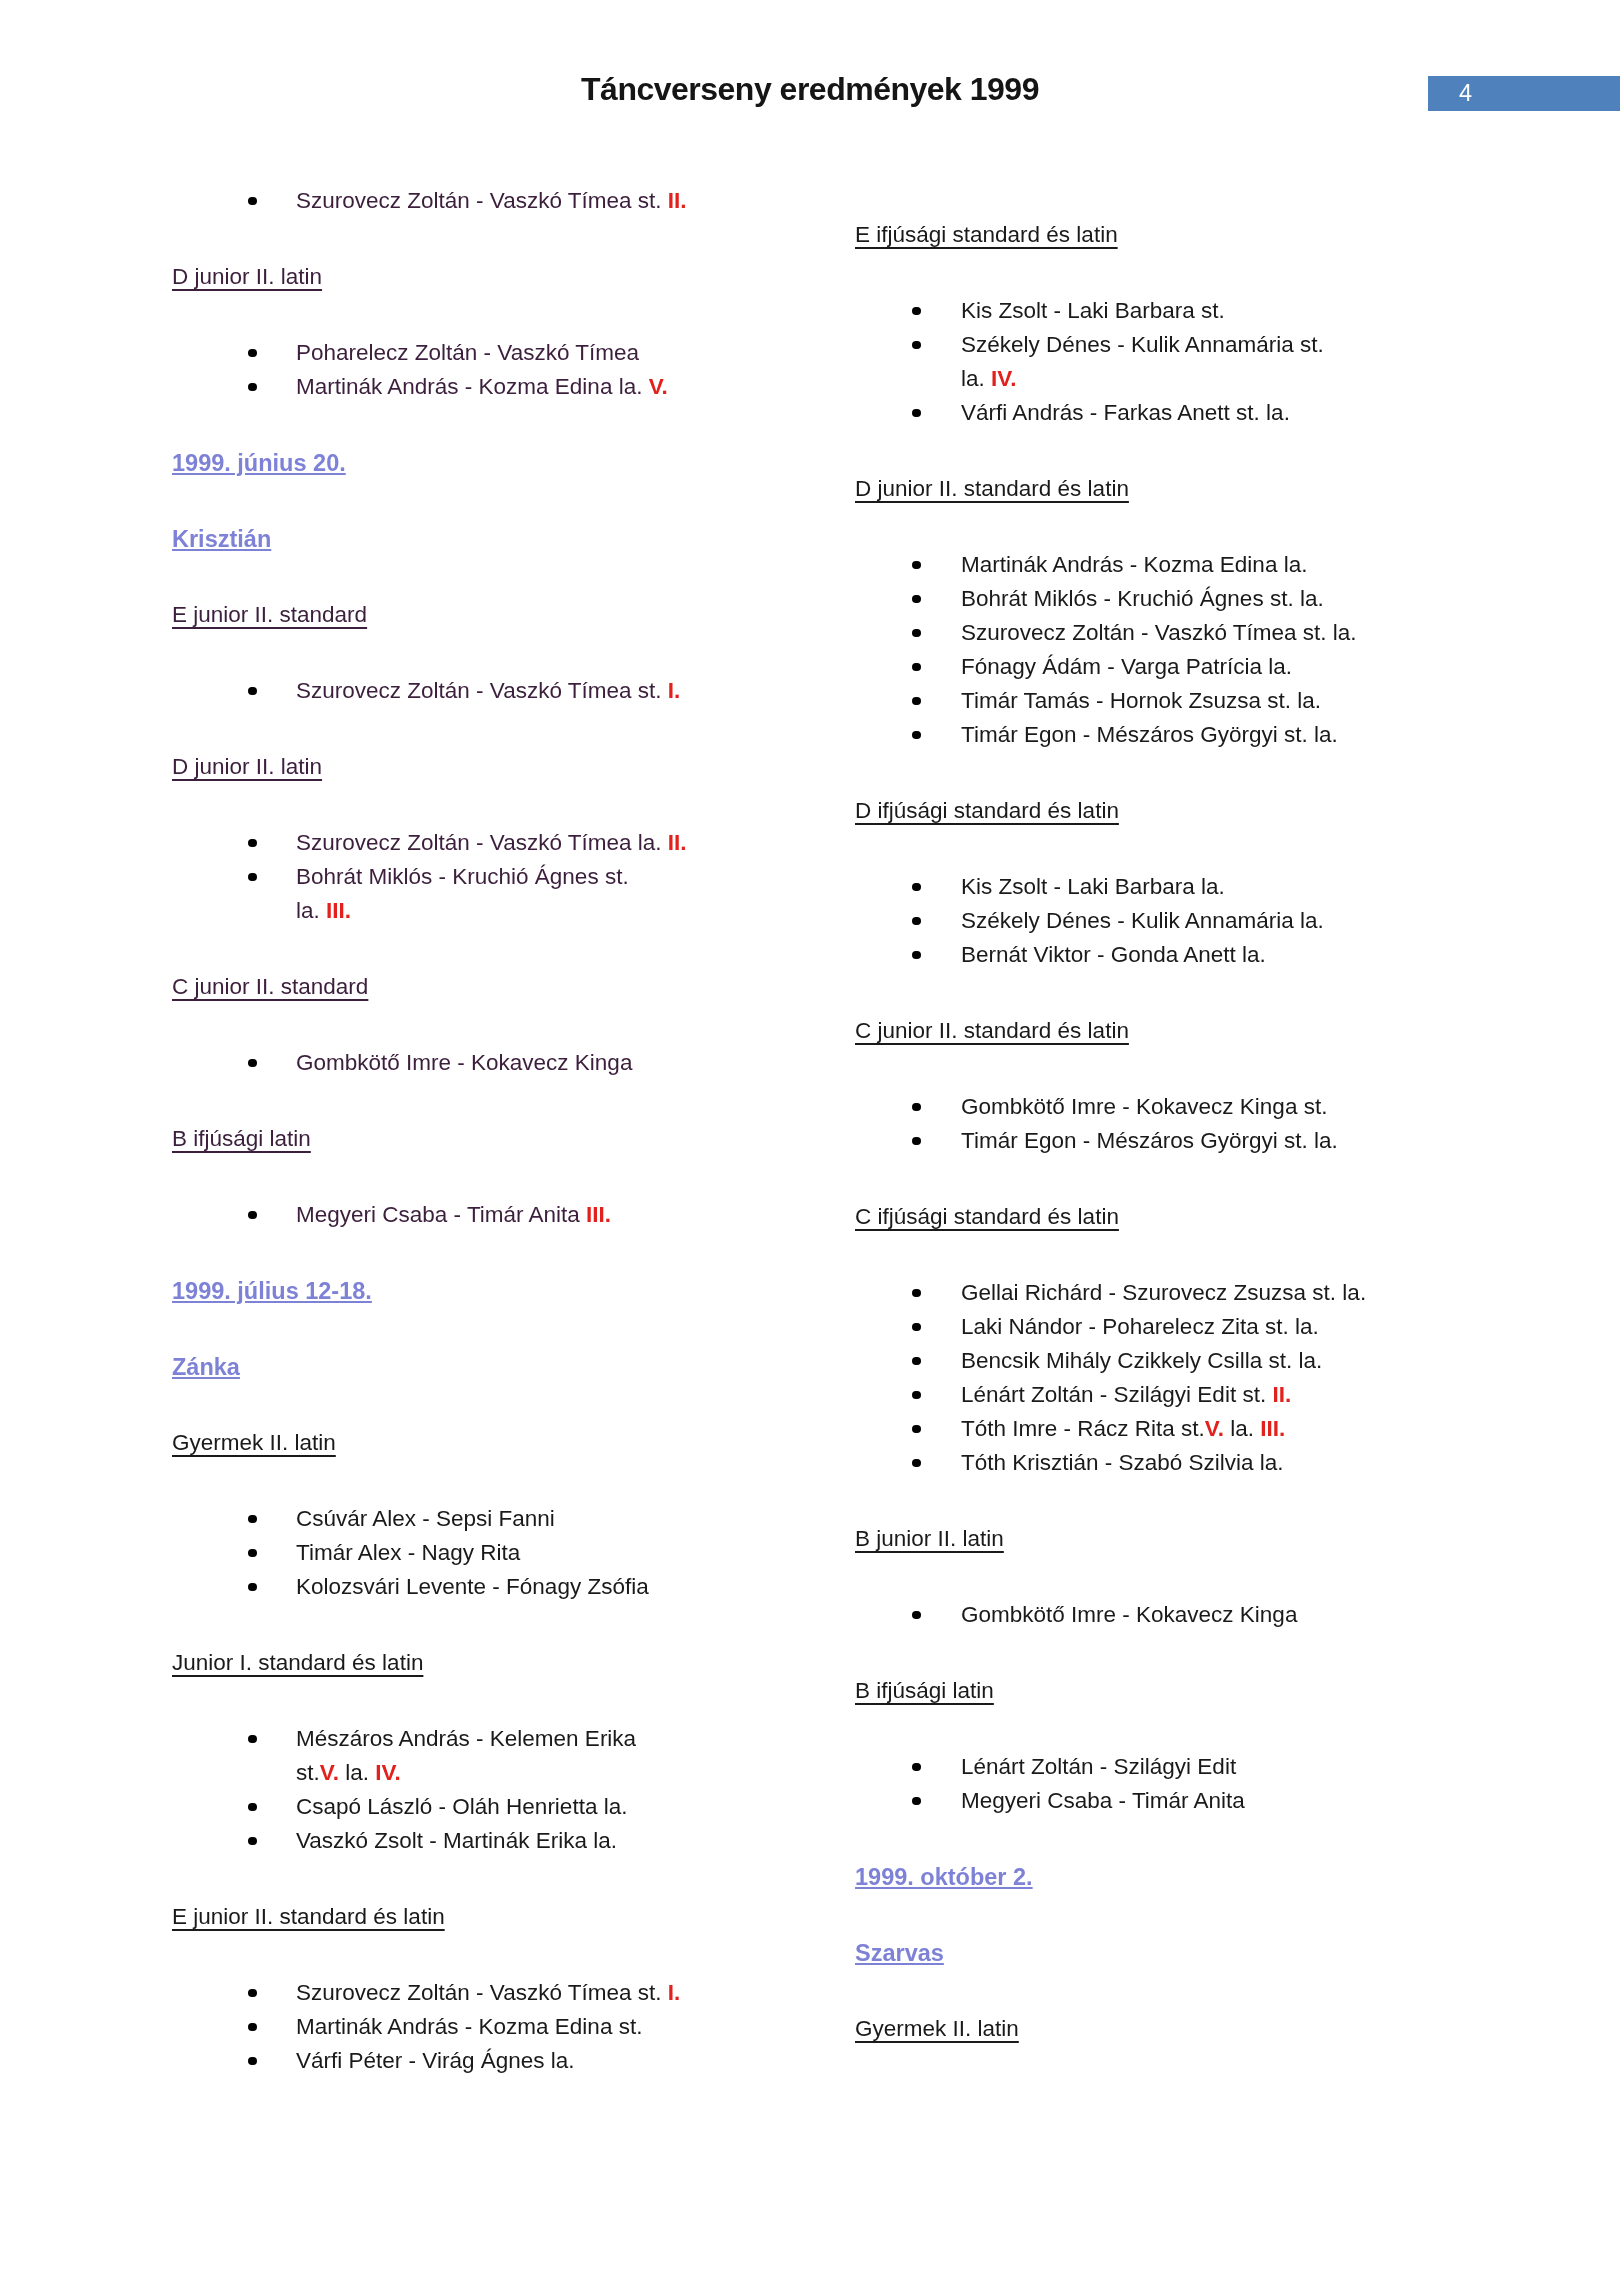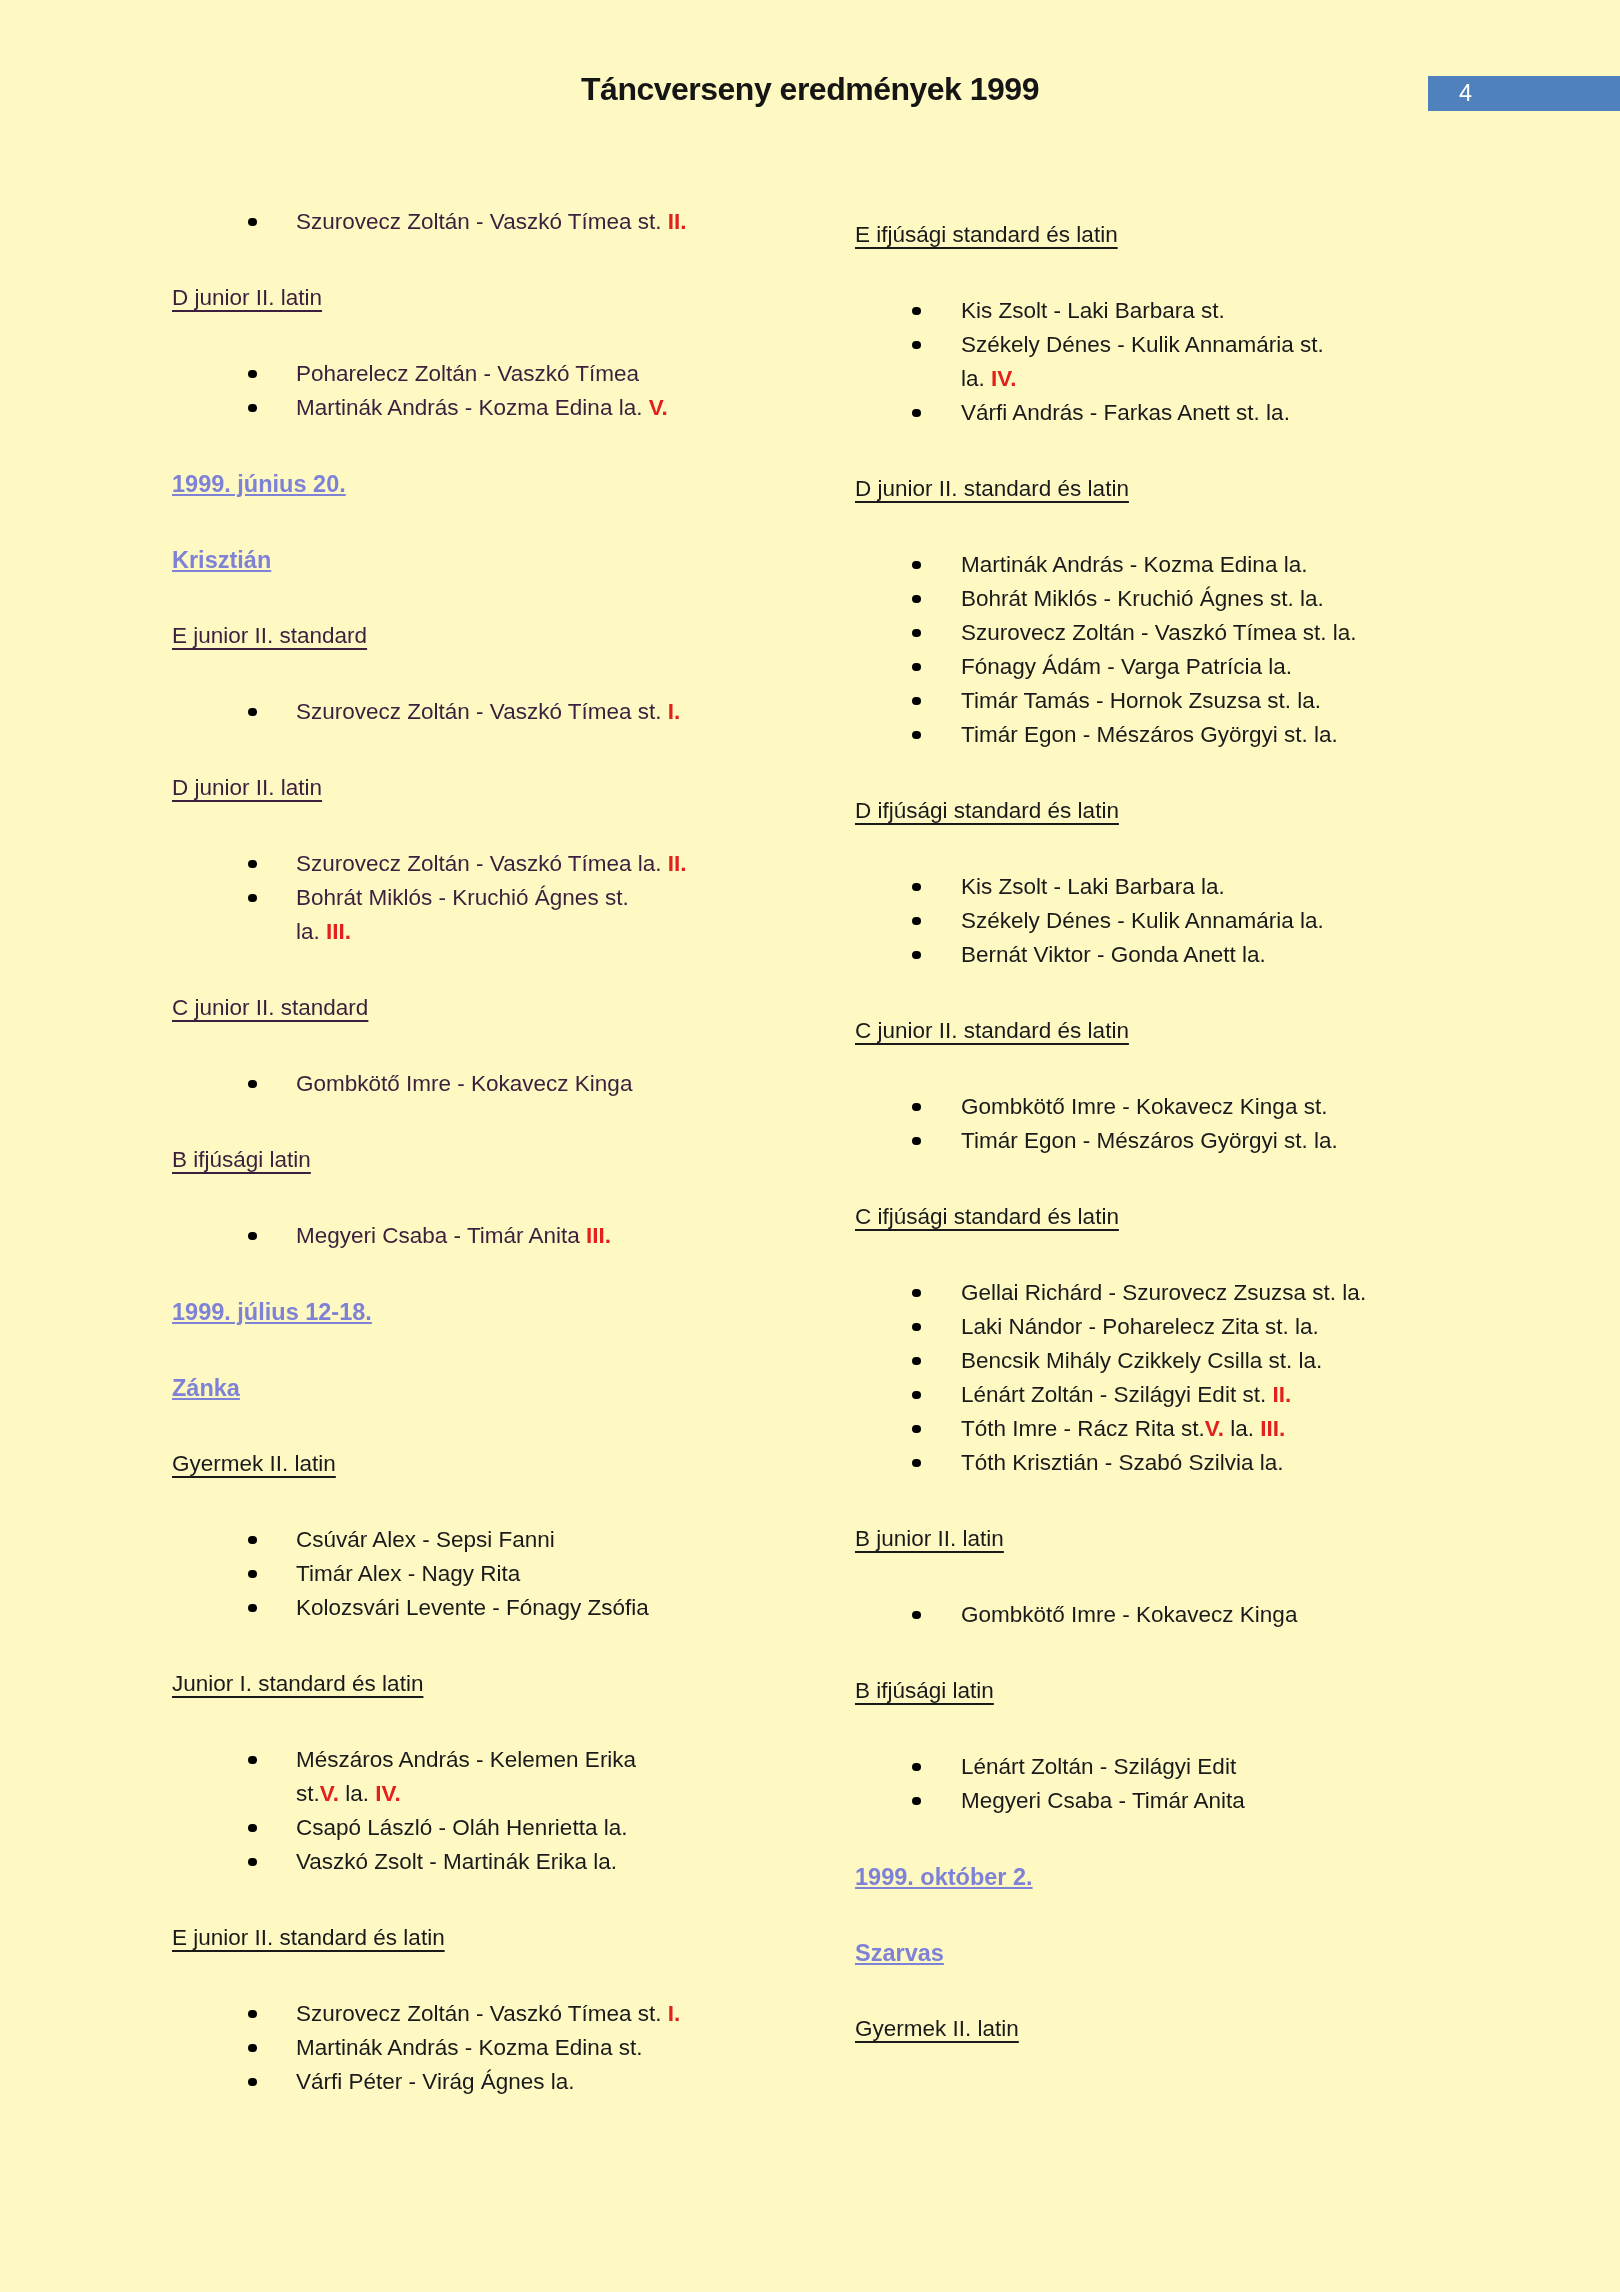--- a/index.html
+++ b/index.html
@@ -1,20 +1,20 @@
 <!DOCTYPE html>
 <html style="--accent: #4f81bd; --peri: #7e82d6; --purple: #3b1f3c; --red: #e3211c; --black: #1a1a1a;"><head>
 <meta charset="utf-8">
 <style>
   html,body { margin:0; padding:0; background:#888; }
   .page {
     position:relative;
     width:1620px; height:2293px;
     margin:0 auto;
-    background:#fef9c3;
+    background:#ffffff;
     font-family:"Liberation Sans", sans-serif;
     overflow:hidden;
   }
   .doc-title {
     position:absolute; top:71px; left:0; width:100%;
     text-align:center;
     font-size:32px; font-weight:bold; color:#151515;
     letter-spacing:-0.5px;
   }
   .page-num-box {
@@ -34,21 +34,21 @@
   .column { flex:0 0 647px; width:647px; font-size:22.5px; line-height:34px; }
 
   .heading, .bullet-list, .date, .city { margin:0 0 42px 0; }
 
   .heading { font-size:22.5px; }
   .heading-text {
     text-decoration:underline;
     text-decoration-thickness:2px;
     text-underline-offset:4.9px;
   }
-  .purple { color:var(--purple,#3b1f3c);margin-top:21px; }
+  .purple { color:var(--purple,#3b1f3c); }
   .black  { color:var(--black,#1a1a1a);margin-top:34px; }
 
   .date, .city {
     font-weight:bold; font-size:23.5px;
     color:var(--peri,#7e82d6);
     text-decoration:underline;
   }
 
   ul.bullet-list { list-style:none; padding:0; }
   ul.bullet-list li { position:relative; }

